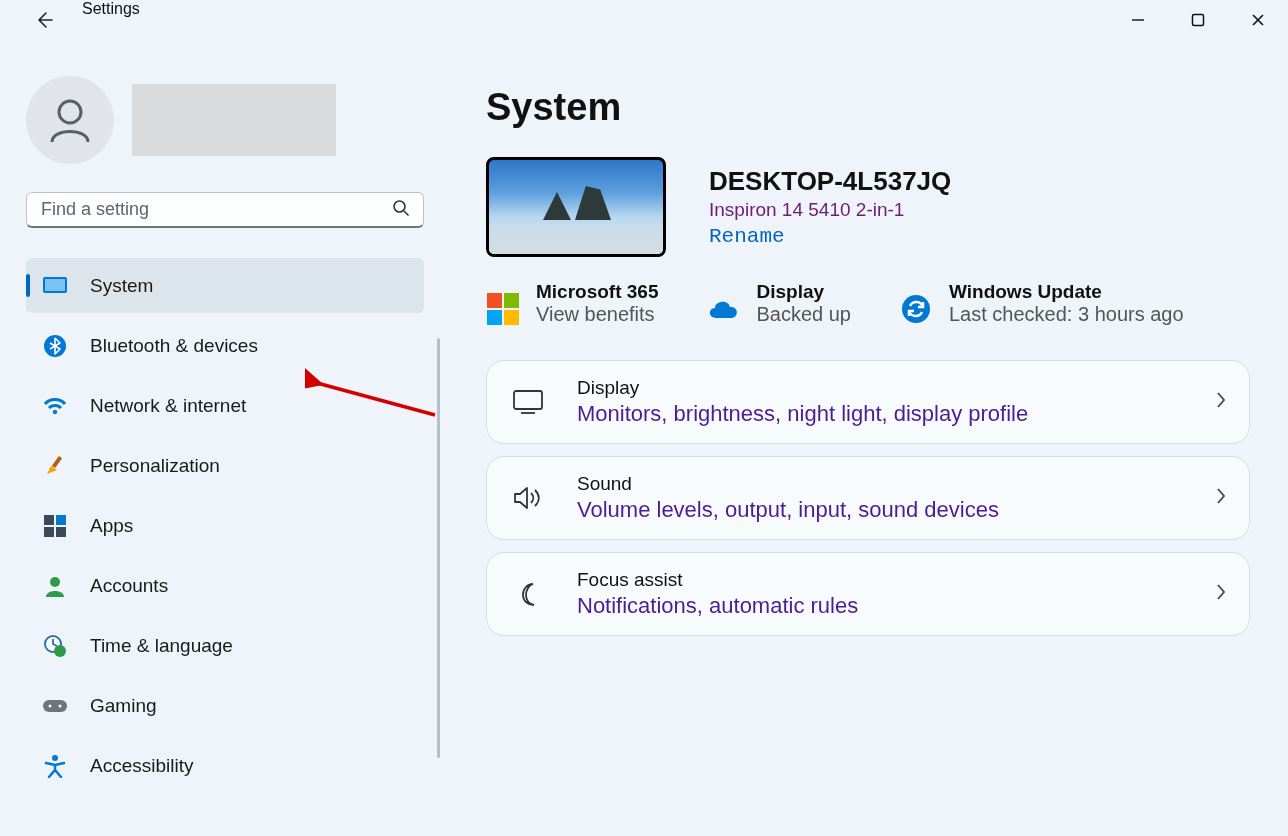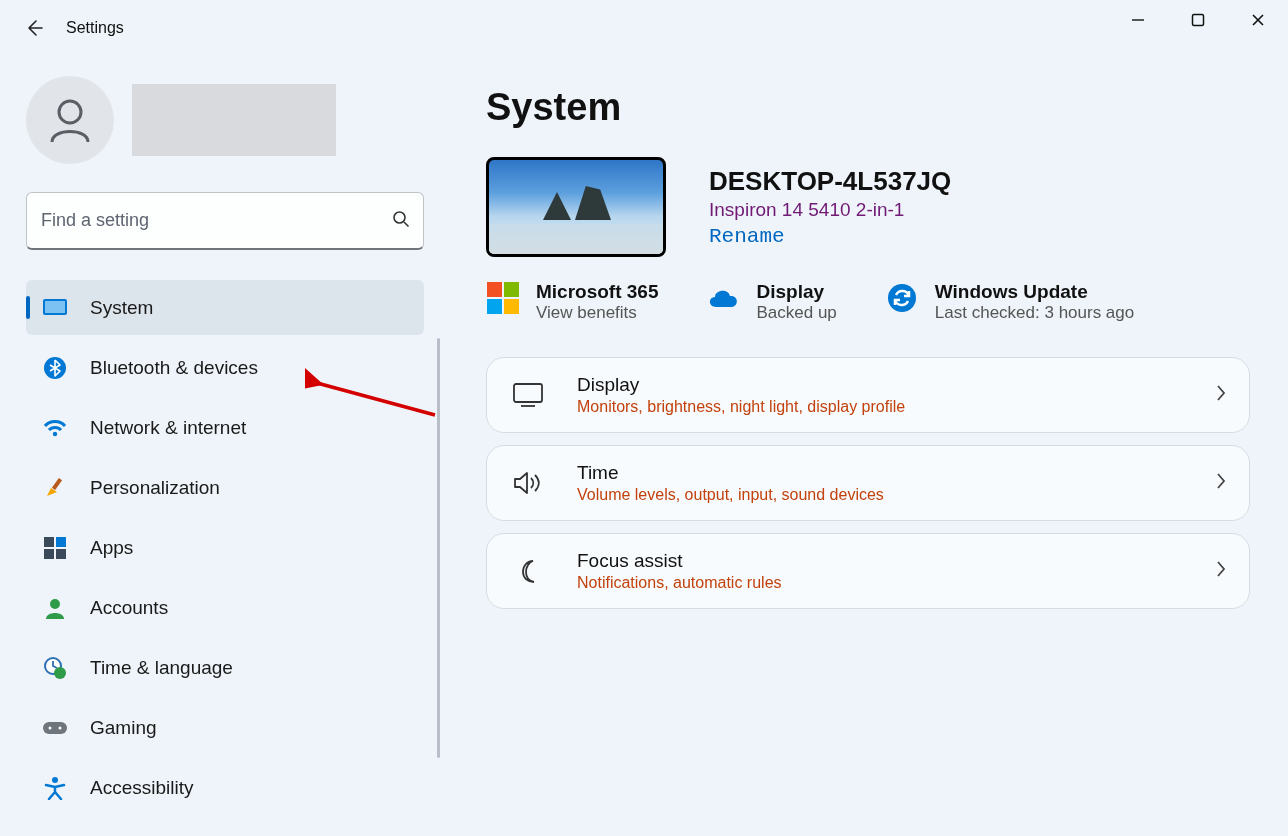--- a/index.html
+++ b/index.html
@@ -1,34 +1,34 @@
 <!DOCTYPE html>
 <html><head>
 <meta charset="utf-8">
 <style>
   * { box-sizing: border-box; margin: 0; padding: 0; font-family: "Segoe UI", Arial, sans-serif; }
   body { width: 1288px; height: 836px; background: #eef4f9; overflow: hidden; position: relative; }
 
   
-  .titlebar { height: 56px; display: flex; align-items: center; padding: 0 14px; }
+  .titlebar { height: 56px; display: flex; align-items: flex-start; padding: 0 24px; gap: 6px; }
   .back-btn { width: 40px; height: 40px; display: flex; align-items: center; justify-content: center; border-radius: 4px; }
   .app-title { font-size: 16px; margin-left: 12px; color: #111; }
   .win-controls { position: absolute; top: 0; right: 0; display: flex; }
   .win-btn { width: 60px; height: 40px; display: flex; align-items: center; justify-content: center; }
 
   .content { display: flex; height: calc(100% - 56px); }
 
   
   .sidebar { width: 440px; padding: 20px 18px 0 26px; position: relative; }
   .profile { display: flex; align-items: center; gap: 18px; margin-bottom: 28px; }
   .avatar { width: 88px; height: 88px; border-radius: 50%; background: #e1e5ea; display: flex; align-items: center; justify-content: center; }
   .name-redact { width: 204px; height: 72px; background: #d8dadd; }
 
   .search-wrap { position: relative; width: 398px; margin-bottom: 30px; }
-  .search-input { width: 100%; height: 58px; border: 1px solid #bfc3c8; border-bottom: 2px solid #6e757d; border-radius: 6px; background: #fdfefe; padding: 0 46px 0 14px; font-size: 18px; color: #333; }
+  .search-input { width: 100%; height: 36px; border: 1px solid #bfc3c8; border-bottom: 2px solid #6e757d; border-radius: 6px; background: #fdfefe; padding: 0 46px 0 14px; font-size: 18px; color: #333; }
   .search-input::placeholder { color: #5e6470; }
   .search-icon-pos { position: absolute; right: 14px; top: 50%; transform: translateY(-50%); }
 
   .side-scroll { position: absolute; right: 0px; top: 282px; width: 3px; height: 420px; background: #b8bec7; border-radius: 2px; }
 
   .nav { list-style: none; width: 398px; }
   .nav-item { height: 55px; display: flex; align-items: center; gap: 22px; padding-left: 16px; border-radius: 6px; cursor: default; position: relative; }
   .nav-item.active { background: #dde5ec; }
   .nav-item.active::before { content: ""; position: absolute; left: 0; top: 16px; bottom: 16px; width: 4px; background: #0067c0; border-radius: 2px; }
   .nav-icon { width: 26px; height: 26px; display: flex; align-items: center; justify-content: center; }
@@ -42,34 +42,34 @@
   .device-row { display: flex; gap: 43px; align-items: center; margin-bottom: 24px; }
   .device-thumb { width: 180px; height: 100px; border: 3px solid #000; border-radius: 8px; background: linear-gradient(to bottom, #2e76c7 0%, #5da0de 35%, #b7d6ee 60%, #e9f1f8 100%); position: relative; overflow: hidden; }
   .rock1 { position: absolute; left: 54px; top: 32px; width: 28px; height: 28px; background: #2e3a3a; clip-path: polygon(50% 0, 100% 100%, 0 100%); }
   .rock2 { position: absolute; left: 86px; top: 26px; width: 36px; height: 34px; background: #2e3a3a; clip-path: polygon(30% 0, 70% 10%, 100% 100%, 0 100%); }
   .beach { position: absolute; bottom: 0; left: 0; right: 0; height: 30px; background: linear-gradient(to bottom, #c7dceb, #d4dee3); }
   .device-name { font-size: 26px; font-weight: 600; color: #111; }
   .device-model { font-size: 19px; color: #701a75; margin-top: 2px; }
   .rename-link { font-size: 21px; color: #0067c0; margin-top: 4px; cursor: default; font-family: Liberation Mono, monospace; }
 
   .status-row { display: flex; gap: 48px; margin-bottom: 34px; }
-  .status-item { display: flex; gap: 16px; align-items: flex-start; }
+  .status-item { display: flex; gap: 16px; align-items: flex-end; }
   .status-icon { width: 34px; height: 34px; display: flex; align-items: center; justify-content: center; }
   .status-title { font-size: 19px; font-weight: 600; color: #111; }
-  .status-sub { font-size: 17px; color: #555; }
+  .status-sub { font-size: 20px; color: #555; }
 
   
   .mslogo { width: 32px; height: 32px; display: grid; grid-template: 1fr 1fr / 1fr 1fr; gap: 2px; }
   .mslogo span:nth-child(1){background:#f25022;} .mslogo span:nth-child(2){background:#7fba00;}
   .mslogo span:nth-child(3){background:#00a4ef;} .mslogo span:nth-child(4){background:#ffb900;}
 
   .card { width: 764px; border: 1px solid #d6dce4; border-radius: 18px; background: #f8fbfd; padding: 16px 22px; display: flex; align-items: center; gap: 30px; margin-bottom: 12px; }
   .card-icon { width: 38px; display: flex; justify-content: center; }
   .card-title { font-size: 19px; color: #111; }
-  .card-sub { font-size: 16px; color: #c2410c; margin-top: 2px; }
+  .card-sub { font-size: 22px; color: #4c1d95; margin-top: 2px; }
   .card-chevron { margin-left: auto; }
 
   
   .annot-arrow { position: absolute; left: 305px; top: 365px; pointer-events: none; }
 
 </style>
 </head>
 <body>
 
 <div class="titlebar">
@@ -298,21 +298,21 @@
     </div>
 
     <div class="card">
       <div class="card-icon">
         <svg width="32" height="26" viewBox="0 0 32 26">
             <path d="M3 9 H8 L15 3 V23 L8 17 H3 Z" stroke="#333" stroke-width="1.8" fill="none" stroke-linejoin="round"></path>
             <path d="M19 8 C22 11 22 15 19 18 M23 5 C28 10 28 16 23 21" stroke="#333" stroke-width="1.8" fill="none"></path>
           </svg>
       </div>
       <div>
-        <div class="card-title">Time</div>
+        <div class="card-title">Sound</div>
         <div class="card-sub">Volume levels, output, input, sound devices</div>
       </div>
       <span class="card-chevron">
         <svg width="12" height="18">
             <path d="M3 2 L9 9 L3 16" stroke="#444" stroke-width="1.8" fill="none"></path>
           </svg>
       </span>
     </div>
 
 

